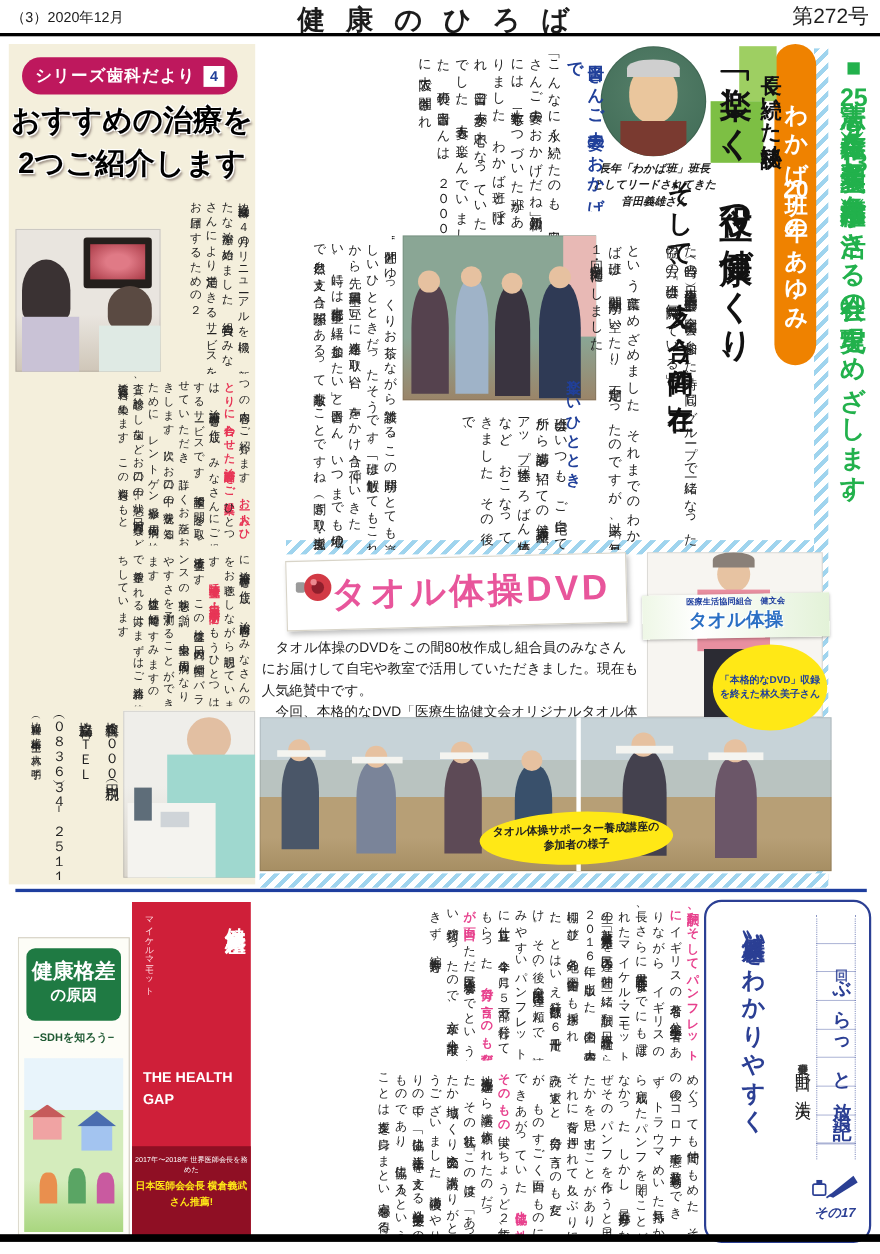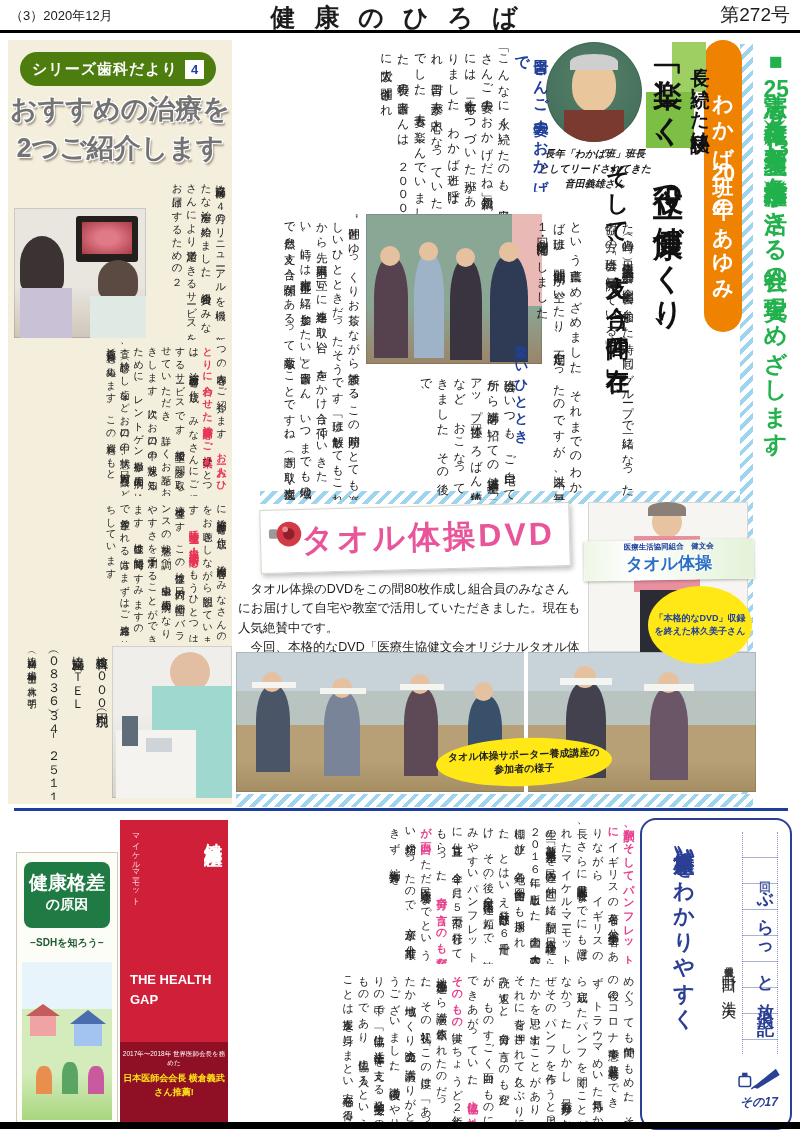--- a/index.html
+++ b/index.html
@@ -16,27 +16,27 @@
   .sub-blue{color:#21409a;font-weight:bold;}
   
   .hdr-line{left:0;top:30px;width:800px;height:3px;background:#000;}
   .hdr-left{left:10px;top:7px;font-size:13px;}
   .hdr-title{left:0;top:1px;width:794px;text-align:center;font-size:25px;font-weight:bold;letter-spacing:6px;}
   .hdr-issue{right:10px;top:2px;font-size:19px;}
   
   .stripe{position:absolute;background:repeating-linear-gradient(135deg,#9fd4ee 0 4px,#ffffff 4px 9px);}
   
   #dental{left:8px;top:40px;width:224px;height:764px;background:#f4efdc;}
-  .pill{left:12px;top:12px;width:196px;height:34px;background:#4d7c0f;border-radius:17px;
+  .pill{left:12px;top:12px;width:196px;height:34px;background:#be185d;border-radius:17px;
         display:flex;align-items:center;justify-content:center;gap:7px;}
   .pill-label{color:#fff;font-size:15px;font-weight:bold;letter-spacing:1px;}
   .pill-num{width:19px;height:19px;background:#fff;color:#21409a;font-size:13px;font-weight:bold;
         display:flex;align-items:center;justify-content:center;}
   .dtitle{left:2px;top:50px;width:220px;text-align:center;font-size:27px;font-weight:bold;line-height:39px;
-        color:#737373;text-shadow:-1px -1px 0 #fff,1px -1px 0 #fff,-1px 1px 0 #fff,1px 1px 0 #fff,2px 3px 2px rgba(60,40,40,.45);}
+        color:#000000;text-shadow:-1px -1px 0 #fff,1px -1px 0 #fff,-1px 1px 0 #fff,1px 1px 0 #fff,2px 3px 2px rgba(60,40,40,.45);}
   .d-small{font-size:10px;line-height:1.38;letter-spacing:1.3px;}
   
   .ph{position:absolute;overflow:hidden;box-shadow:0 0 0 1px rgba(0,0,0,.12) inset;}
   .shape{position:absolute;}
   
   #banner{left:704px;top:40px;width:38px;height:292px;background:#ef8200;border-radius:19px;
         display:flex;align-items:center;justify-content:center;}
   #banner .v2{writing-mode:vertical-rl;color:#fff;font-weight:bold;font-size:21px;letter-spacing:2.5px;}
   .gsq{position:absolute;}
   .headline{font-family:"DejaVu Serif","Liberation Serif",serif;font-weight:bold;color:#111;}

